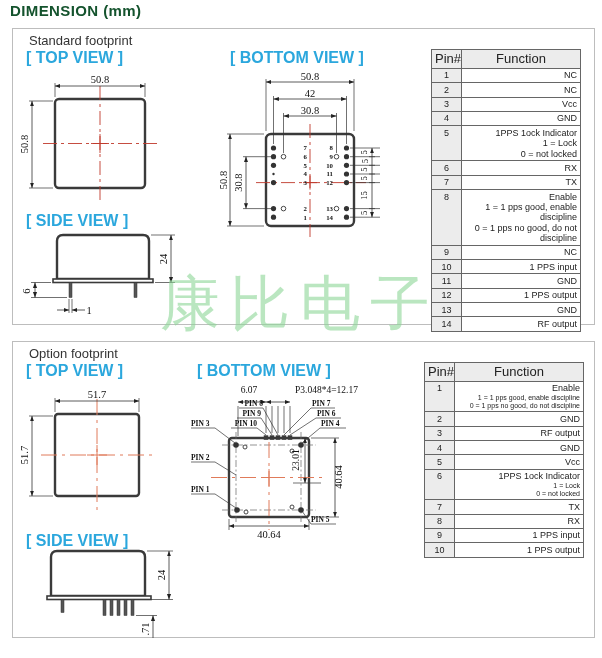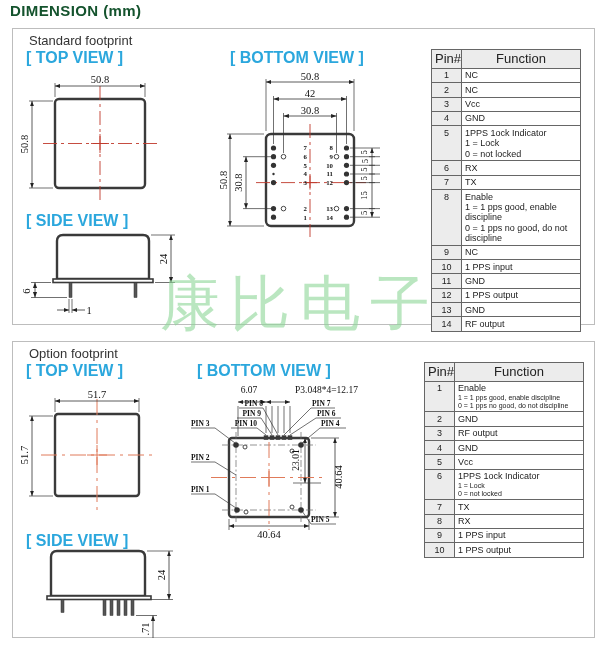--- a/index.html
+++ b/index.html
@@ -32,21 +32,21 @@
   .dts{font-family:"Liberation Serif",serif;font-size:9.5px;fill:#111;}
   .dtx{font-family:"Liberation Serif",serif;font-size:8.5px;fill:#111;}
   .pnum{font-family:"Liberation Serif",serif;font-size:6.8px;font-weight:bold;fill:#111;}
   .plab{font-family:"Liberation Serif",serif;font-size:7.5px;font-weight:bold;fill:#111;}
   
   .pin-table{position:absolute;border-collapse:collapse;background:#fff;border:1.5px solid #444;
              table-layout:fixed;}
   #table1{left:418px;top:20px;width:150px;}
   #table2{left:411px;top:20px;width:160px;}
   .pin-table th,.pin-table td{border:1px solid #666;font-size:9px;color:#222;
-             padding:1.5px 3px;vertical-align:top;line-height:1.15;}
+             padding:1.5px 3px;vertical-align:top;line-height:1.15;text-align:right;}
   .pin-table th{font-weight:normal;font-size:13px;background:#ececec;text-align:center;}
   .pin-table td.pin{background:#ececec;text-align:center;}
   .pin-table col.cpin{width:30px;}
   .sub{font-size:9px;}
   .sub-sm{font-size:7px;white-space:nowrap;}
   .watermark{position:absolute;left:160px;top:264px;font-size:60px;font-weight:normal;
              color:rgba(140,214,150,.6);letter-spacing:10px;white-space:nowrap;z-index:5;}
 </style>
 </head>
 <body>

